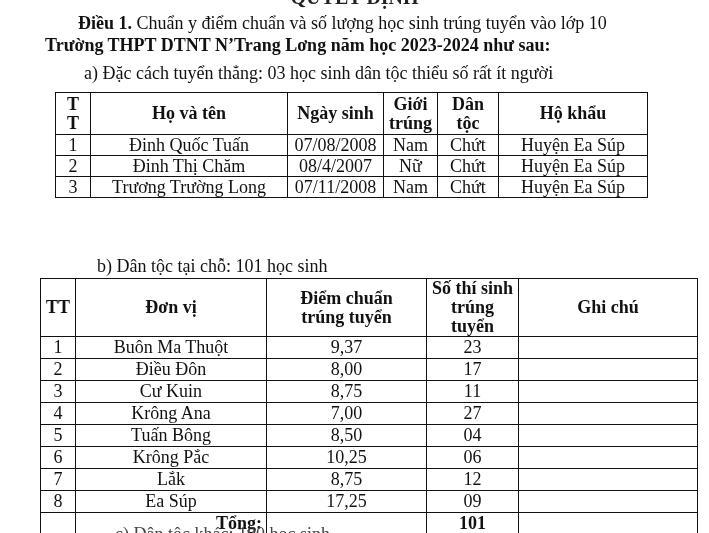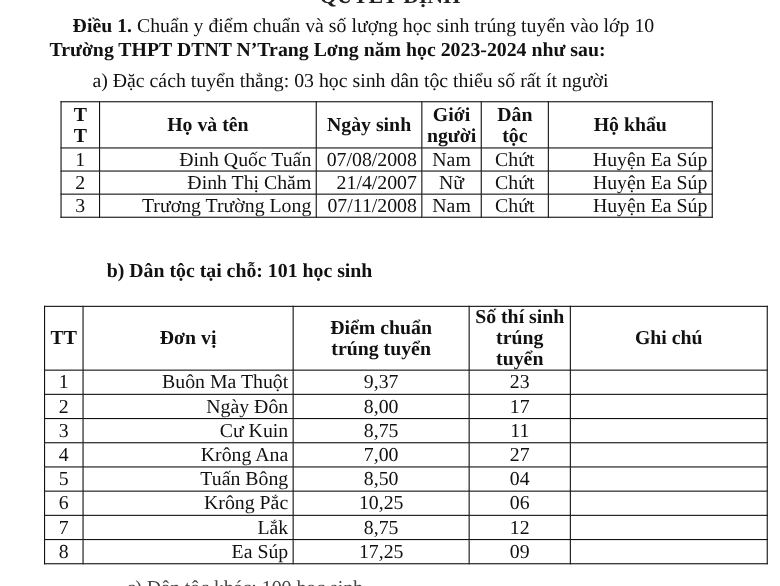--- a/index.html
+++ b/index.html
@@ -6,39 +6,39 @@
   body {
     width:709px; height:533px; position:relative; overflow:hidden;
     font-family:"Liberation Serif", "DejaVu Serif", serif;
     color:#111; font-size:18px;
   }
   .topcut {
     position:absolute; left:0; top:-14px; width:709px; height:20px;
     text-align:center; font-weight:bold; font-size:20px; color:#222;
   }
   .para { position:absolute; white-space:nowrap; line-height:22px; }
-  #p1 { left:66px; top:12px; }
+  #p1 { left:78px; top:12px; }
   #p2 { left:45px; top:34px;font-weight:bold; }
   #p3 { left:84px; top:62px; }
-  #p4 { left:97px; top:235px;font-weight:bold; }
+  #p4 { left:97px; top:255px; }
   #p5 { left:115px; top:523px; color:#444; }
 
   table { position:absolute; border-collapse:collapse; table-layout:fixed; }
   td, th { border:1.5px solid #111; padding:0 4px; line-height:19px; font-size:18px; }
   th { font-weight:bold; text-align:center; }
 
   #t1 { left:55px; top:92px; width:592px; }
   #t1 th { height:41px; line-height:19px; }
   #t1 td { height:20px; }
   #t2 { left:40px; top:278px; width:657px; }
   #t2 th { height:41px; }
   #t2 td { height:21px; }
 
   .c { text-align:center; }
-  .l { text-align:right; }
+  .l { text-align:center; }
   .r { text-align:right; }
   .b { font-weight:bold; }
 </style>
 </head>
 <body>
 
 <div class="topcut">QUYẾT ĐỊNH</div>
 
 <div class="para" id="p1">
   <b>Điều 1.</b>
@@ -59,40 +59,40 @@
   <tbody>
       <tr>
     <th>
       <span>T</span><br>
       <span>T</span>
     </th>
     <th>Họ và tên</th>
     <th>Ngày sinh</th>
     <th>
       <span>Giới</span><br>
-      <span>người</span>
+      <span>trúng</span>
     </th>
     <th>
       <span>Dân</span><br>
       <span>tộc</span>
     </th>
     <th>Hộ khẩu</th>
   </tr>
   <tr>
     <td class="c">1</td>
     <td class="l">Đinh Quốc Tuấn</td>
     <td class="l">07/08/2008</td>
     <td class="c">Nam</td>
     <td class="c">Chứt</td>
     <td class="l">Huyện Ea Súp</td>
   </tr>
   <tr>
     <td class="c">2</td>
     <td class="l">Đinh Thị Chăm</td>
-    <td class="l">21/4/2007</td>
+    <td class="l">08/4/2007</td>
     <td class="c">Nữ</td>
     <td class="c">Chứt</td>
     <td class="l">Huyện Ea Súp</td>
   </tr>
   <tr>
     <td class="c">3</td>
     <td class="l">Trương Trường Long</td>
     <td class="l">07/11/2008</td>
     <td class="c">Nam</td>
     <td class="c">Chứt</td>
@@ -127,21 +127,21 @@
   </tr>
   <tr>
     <td class="c">1</td>
     <td class="l">Buôn Ma Thuột</td>
     <td class="c">9,37</td>
     <td class="c">23</td>
     <td class="c"></td>
   </tr>
   <tr>
     <td class="c">2</td>
-    <td class="l">Ngày Đôn</td>
+    <td class="l">Điều Đôn</td>
     <td class="c">8,00</td>
     <td class="c">17</td>
     <td class="c"></td>
   </tr>
   <tr>
     <td class="c">3</td>
     <td class="l">Cư Kuin</td>
     <td class="c">8,75</td>
     <td class="c">11</td>
     <td class="c"></td>
@@ -174,16 +174,23 @@
     <td class="c">12</td>
     <td class="c"></td>
   </tr>
   <tr>
     <td class="c">8</td>
     <td class="l">Ea Súp</td>
     <td class="c">17,25</td>
     <td class="c">09</td>
     <td class="c"></td>
   </tr>
+  <tr>
+    <td></td>
+    <td class="r b">Tổng:</td>
+    <td></td>
+    <td class="c b">101</td>
+    <td></td>
+  </tr>
 </tbody>
   </table>
 
 <div class="para" id="p5">c) Dân tộc khác: 100 học sinh</div>
 
 </body></html>

